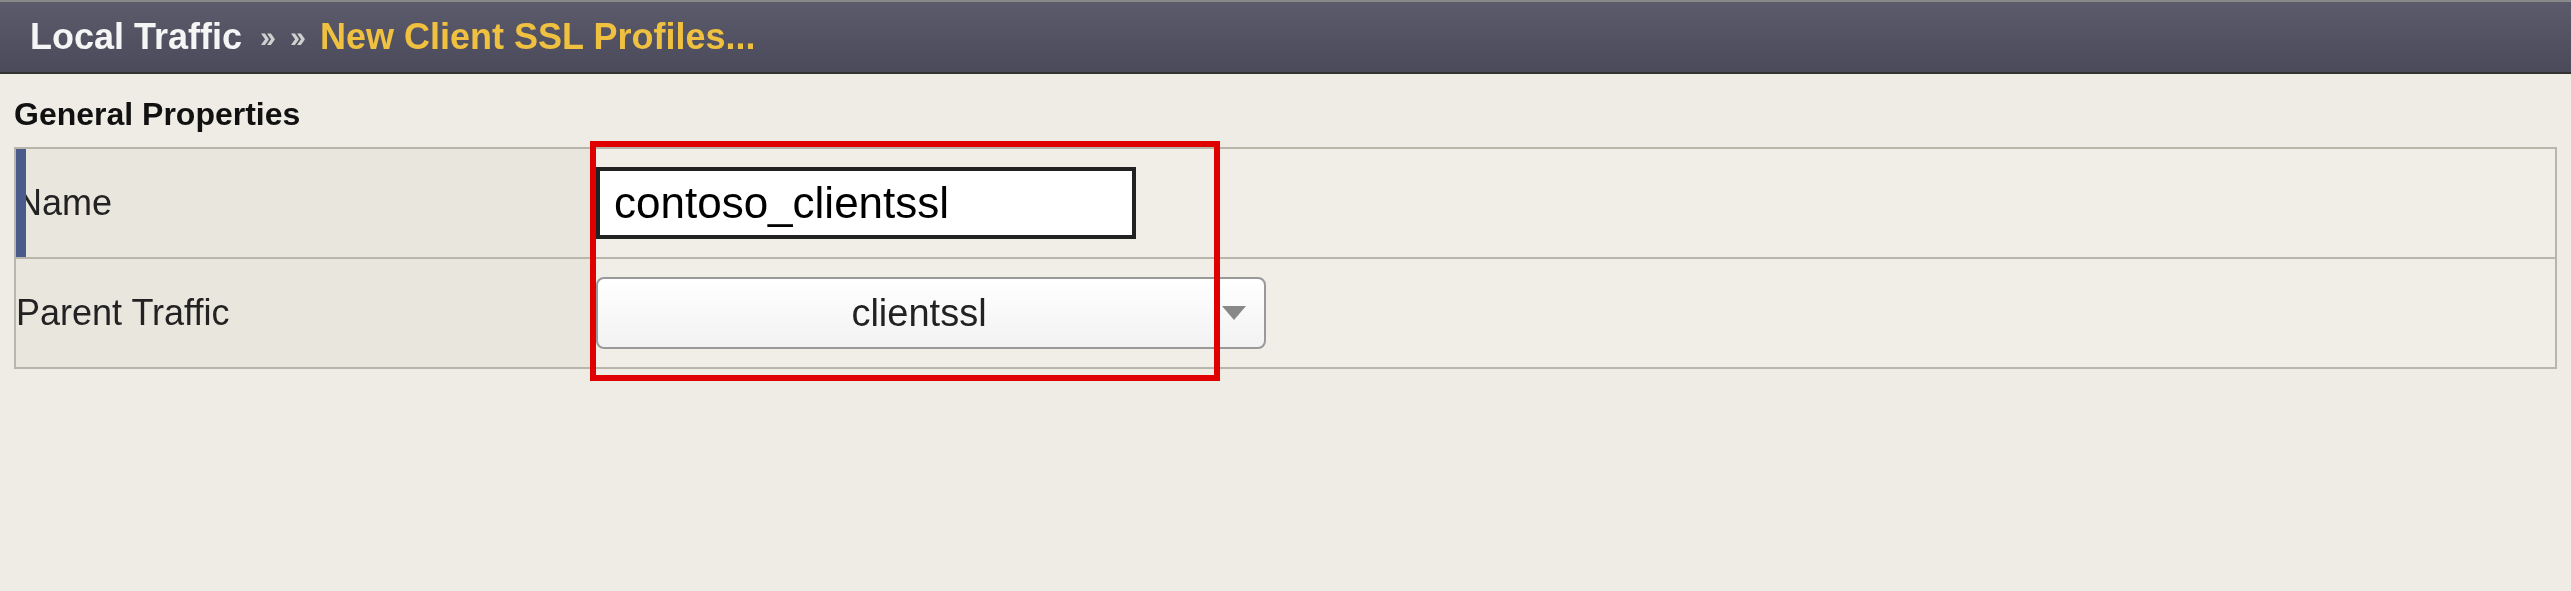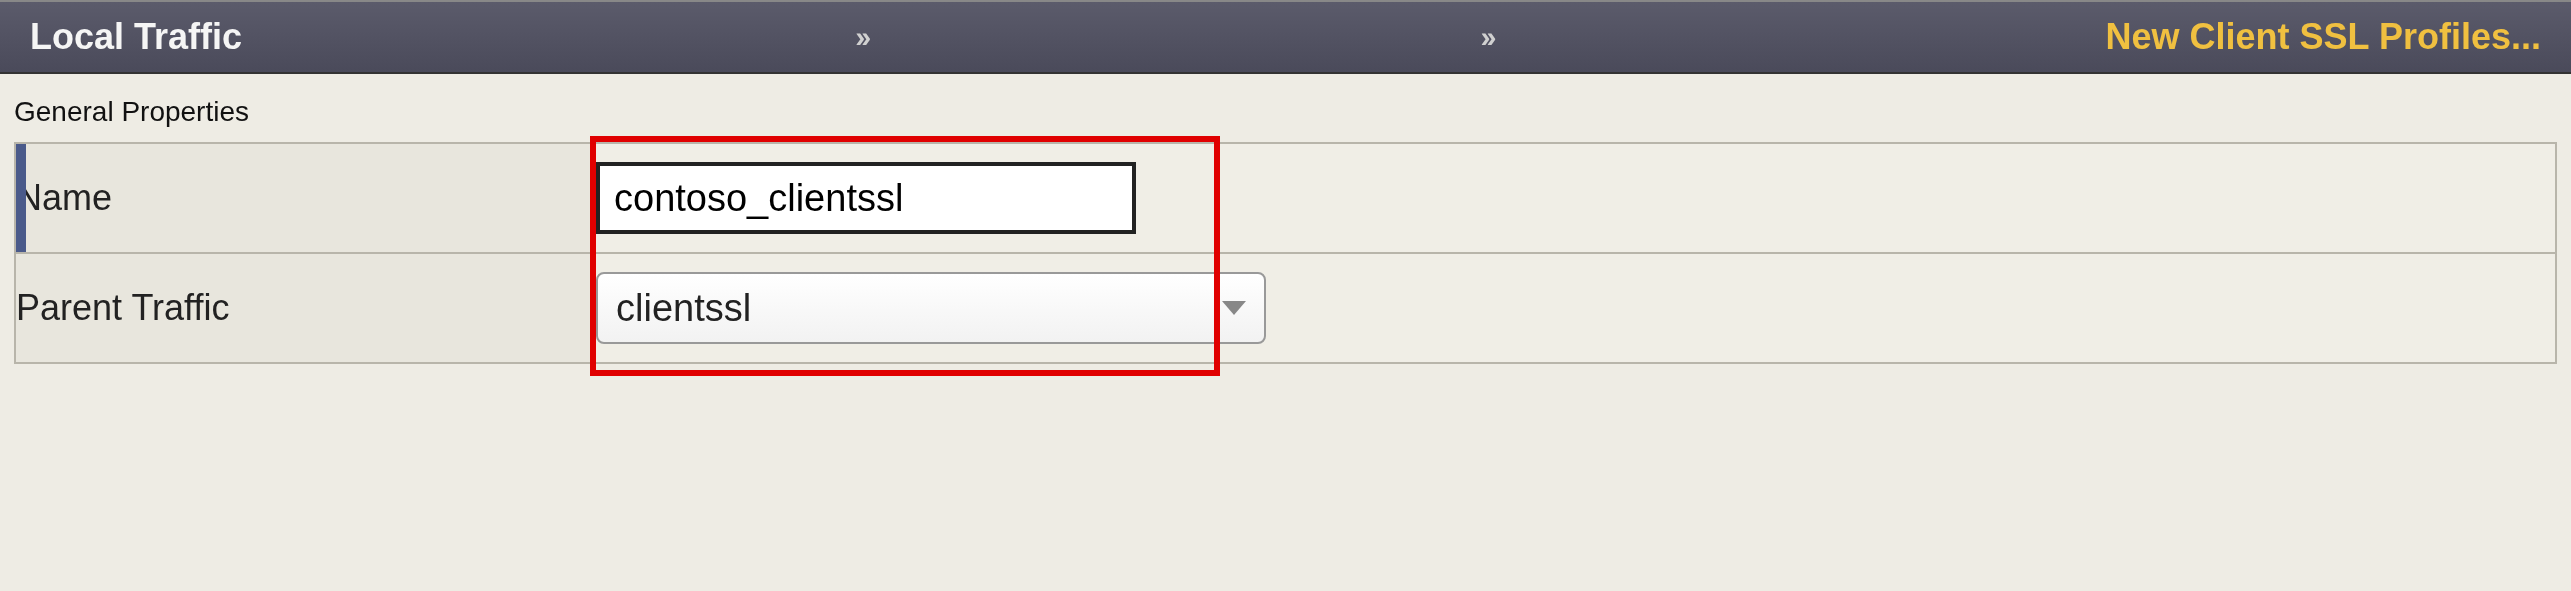--- a/index.html
+++ b/index.html
@@ -12,36 +12,35 @@
     .breadcrumb {
       background: linear-gradient(to bottom, #5b5b6b 0%, #4a4a5a 100%);
       border-top: 2px solid #888;
       border-bottom: 2px solid #333;
       padding: 14px 30px;
       display: flex;
       align-items: center;
       gap: 18px;
       font-size: 36px;
       font-weight: bold;
-      justify-content: space-between;
     }
     .breadcrumb .bc-item {
       color: #f5f5f5;
     }
     .breadcrumb .bc-sep {
       color: #d0d0d0;
       font-size: 30px;
       letter-spacing: -4px;
     }
     .breadcrumb .bc-current {
       color: #f0c040;
     }
     .section-title {
-      font-size: 28px;
-      font-weight: normal;
+      font-size: 32px;
+      font-weight: bold;
       color: #111;
       padding: 22px 14px 14px 14px;
     }
     .form-wrap {
       position: relative;
       margin: 0 14px;
     }
     .form-table {
       width: 100%;
       border-collapse: collapse;
@@ -69,38 +68,39 @@
       background: #4a5a8a;
     }
     .value-cell {
       background: #f0eee6;
       padding-left: 24px;
       padding-right: 24px;
     }
     .text-input {
       width: 540px;
       height: 72px;
-      font-size: 38px;
+      font-size: 44px;
       padding: 4px 14px;
       border: 4px solid #222;
       background: #fff;
       color: #000;
       outline: none;
     }
     .select-wrap {
       position: relative;
       width: 670px;
       height: 72px;
       border: 2px solid #999;
       border-radius: 8px;
       background: linear-gradient(to bottom, #ffffff 0%, #f2f2f2 100%);
       display: flex;
       align-items: center;
       padding: 12px 18px;
       cursor: pointer;
+      text-align: center;
     }
     .select-value {
       font-size: 38px;
       color: #222;
       flex: 1;
     }
     .chevron {
       width: 0; height: 0;
       border-left: 12px solid transparent;
       border-right: 12px solid transparent;

